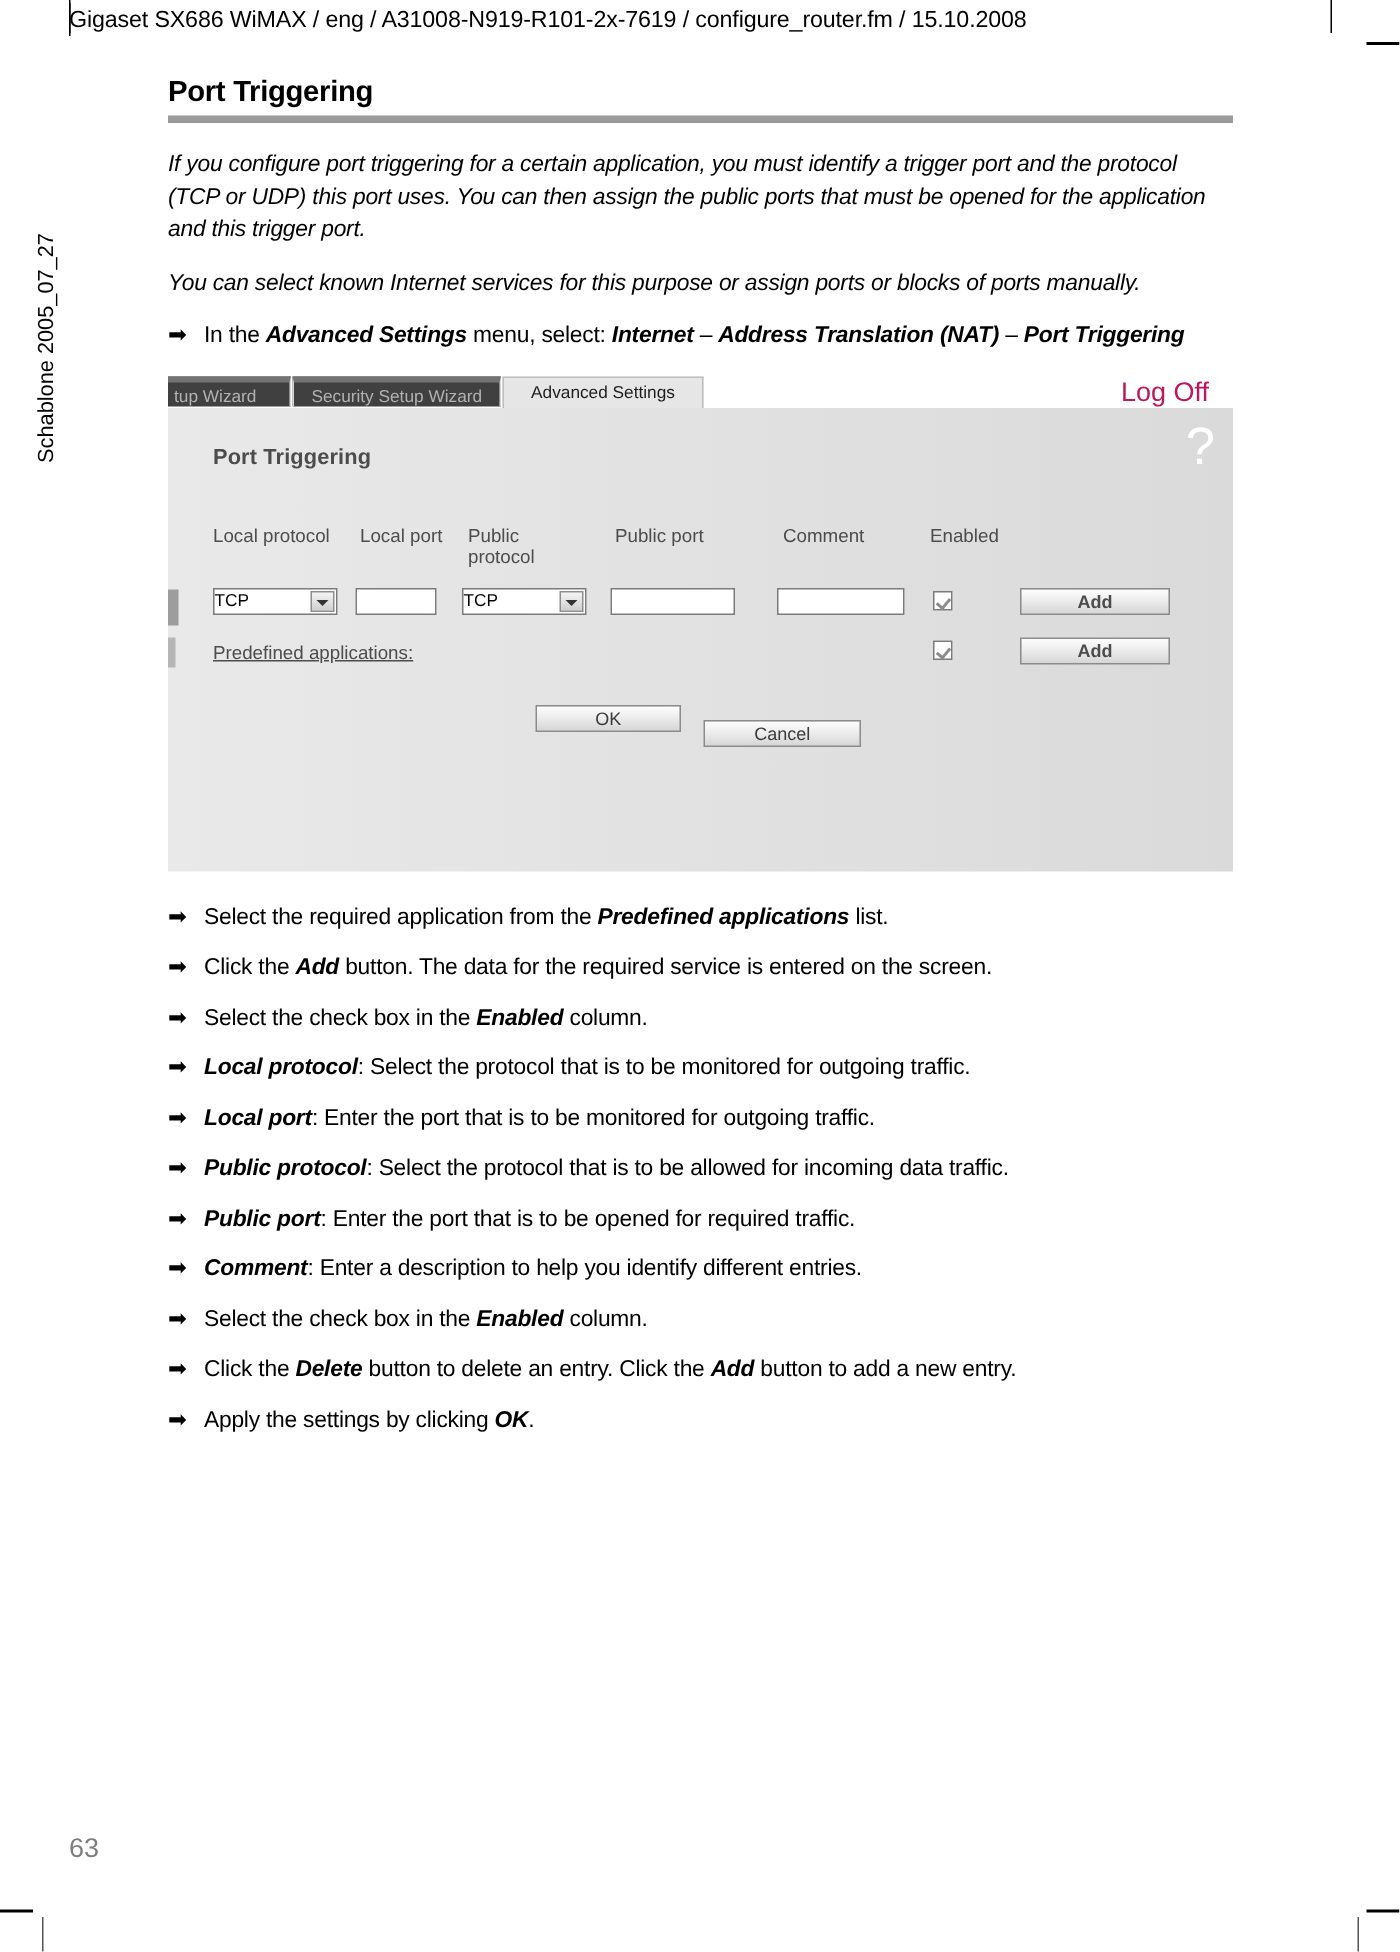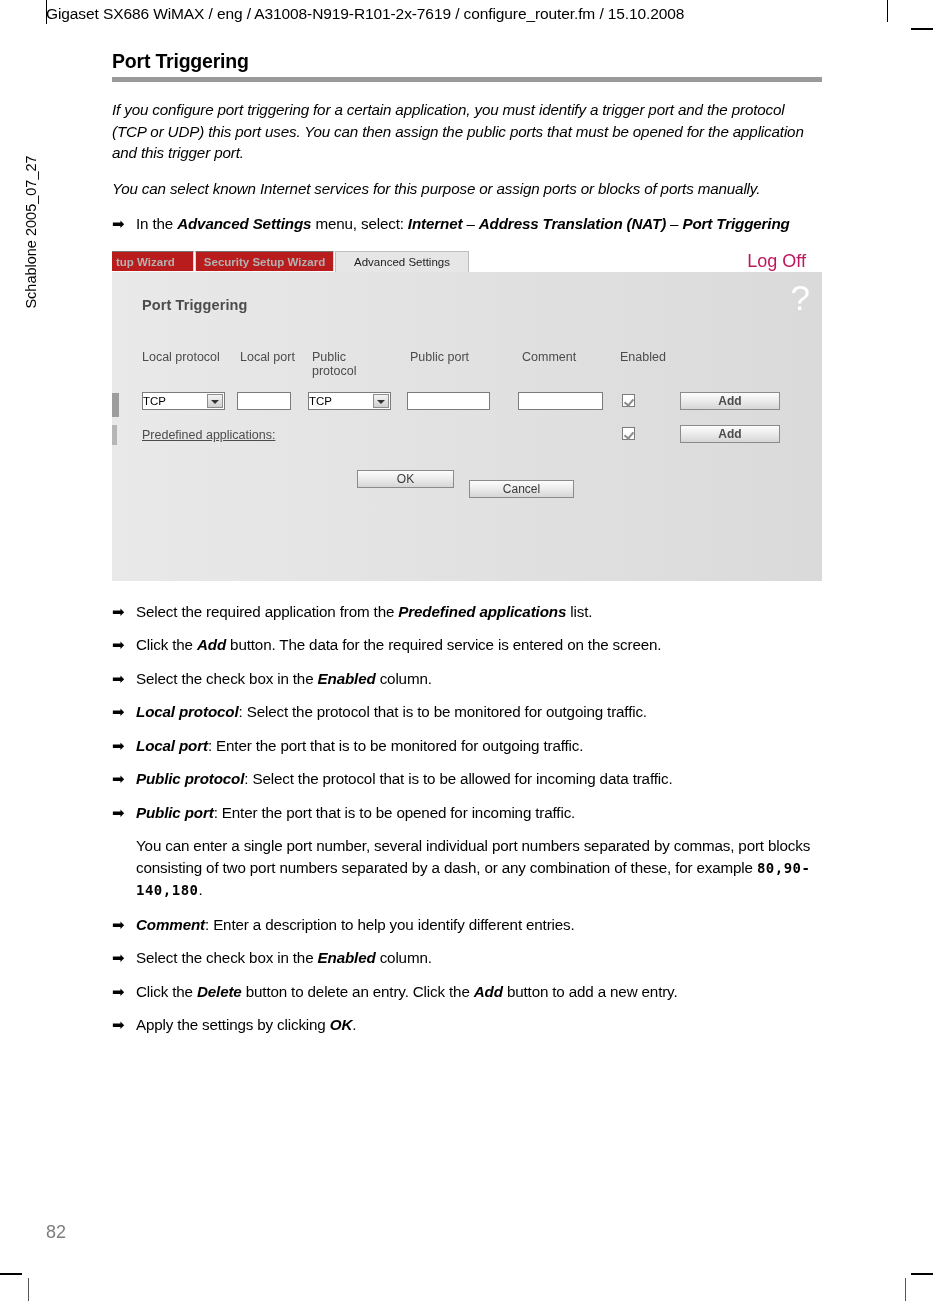--- a/index.html
+++ b/index.html
@@ -142,28 +142,27 @@
     background: #ffffff;
   }
   .tab {
     position: absolute;
     top: 0;
     height: 20px;
     line-height: 20px;
     text-align: center;
     font-size: 11.5px;
     color: #b2b2b2;
-    background: #b91c1c;
+    background: #404040;
     border-left: 1px solid #d8d8d8;
     border-right: 1px solid #d8d8d8;
-    border-top: 1px solid #737373;
+    border-top: 4px solid #737373;
     box-sizing: border-box;
     white-space: nowrap;
     overflow: hidden;
-    font-weight: bold;
   }
   .tab.active {
     color: #1d1d1d;
     background: #e6e6e6;
     border-top: 1px solid #bfbfbf;
     border-left: 1px solid #bdbdbd;
     border-right: 1px solid #bdbdbd;
     font-weight: normal;
     height: 21px;
     line-height: 21px;
@@ -320,21 +319,21 @@
 <div class="crop crop-h" style="left:0px; top:1273px;"></div>
 <div class="crop crop-h" style="left:911px; top:1273px;"></div>
 <div class="crop crop-v" style="left:28px; top:1278px; background:#555;"></div>
 <div class="crop crop-v" style="left:905px; top:1278px; background:#555;"></div>
 
 <div id="header-rule"></div>
 <div id="running-header">Gigaset SX686 WiMAX / eng / A31008-N919-R101-2x-7619 / configure_router.fm / 15.10.2008</div>
 
 <div id="side-label">Schablone 2005_07_27</div>
 
-<div id="page-number">82</div>
+<div id="page-number">63</div>
 
 <div id="content">
 
 
   <h1 id="section-title">Port Triggering</h1>
   <div id="section-rule"></div>
 
   <p class="body">If you configure port triggering for a certain application, you must identify a trigger port and the protocol (TCP or UDP) this port uses. You can then assign the public ports that must be opened for the application and this trigger port.</p>
   <p class="body">You can select known Internet services for this purpose or assign ports or blocks of ports manually.</p>
 
@@ -414,24 +413,23 @@
   <div class="step">
     <span class="arrow">➡</span>
     <span class="steptext"><b class="i">Local port</b><span>: Enter the port that is to be monitored for outgoing traffic.</span></span>
   </div>
   <div class="step">
     <span class="arrow">➡</span>
     <span class="steptext"><b class="i">Public protocol</b><span>: Select the protocol that is to be allowed for incoming data traffic.</span></span>
   </div>
   <div class="step">
     <span class="arrow">➡</span>
-    <span class="steptext"><b class="i">Public port</b><span>: Enter the port that is to be opened for incoming traffic.</span></span>
-  </div>
-
-  <div class="indent-note"><span>You can enter a single port number, several individual port numbers separated by commas, port blocks consisting of two port numbers separated by a dash, or any combination of these, for example </span><span class="mono">80,90-140,180</span><span>.</span></div>
+    <span class="steptext"><b class="i">Public port</b><span>: Enter the port that is to be opened for required traffic.</span></span>
+  </div>
+
 
   <div class="step">
     <span class="arrow">➡</span>
     <span class="steptext"><b class="i">Comment</b><span>: Enter a description to help you identify different entries.</span></span>
   </div>
 
   <div class="step">
     <span class="arrow">➡</span>
     <span class="steptext"><span>Select the check box in the </span><b class="i">Enabled</b><span> column.</span></span>
   </div>

